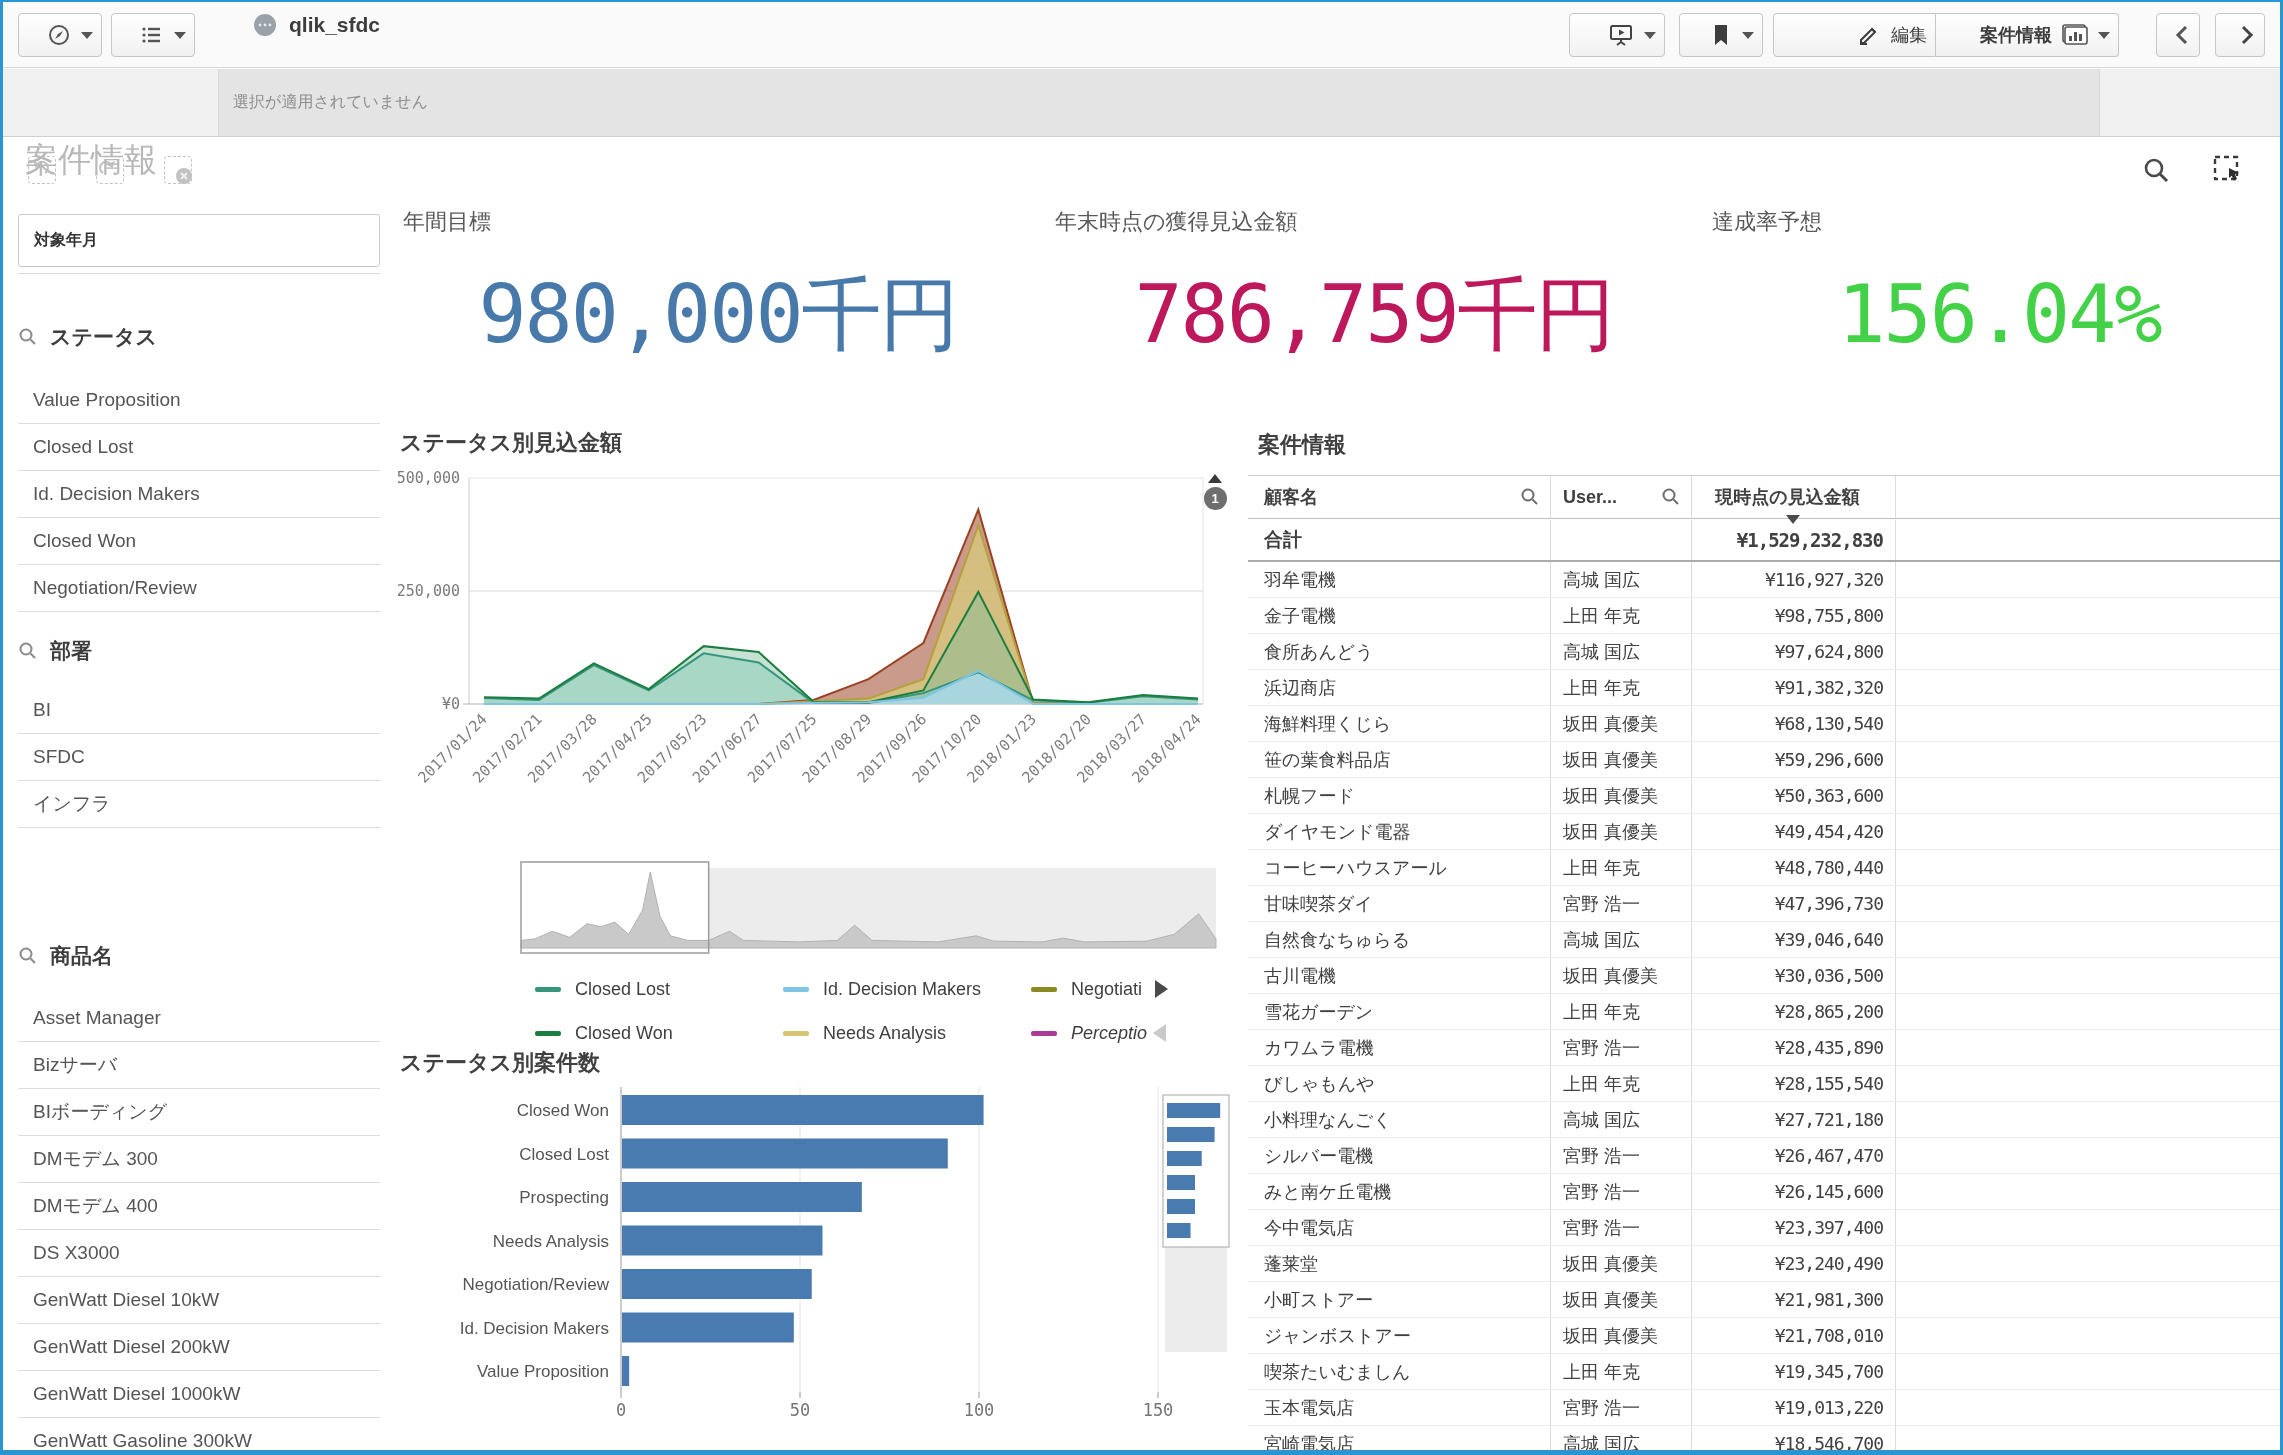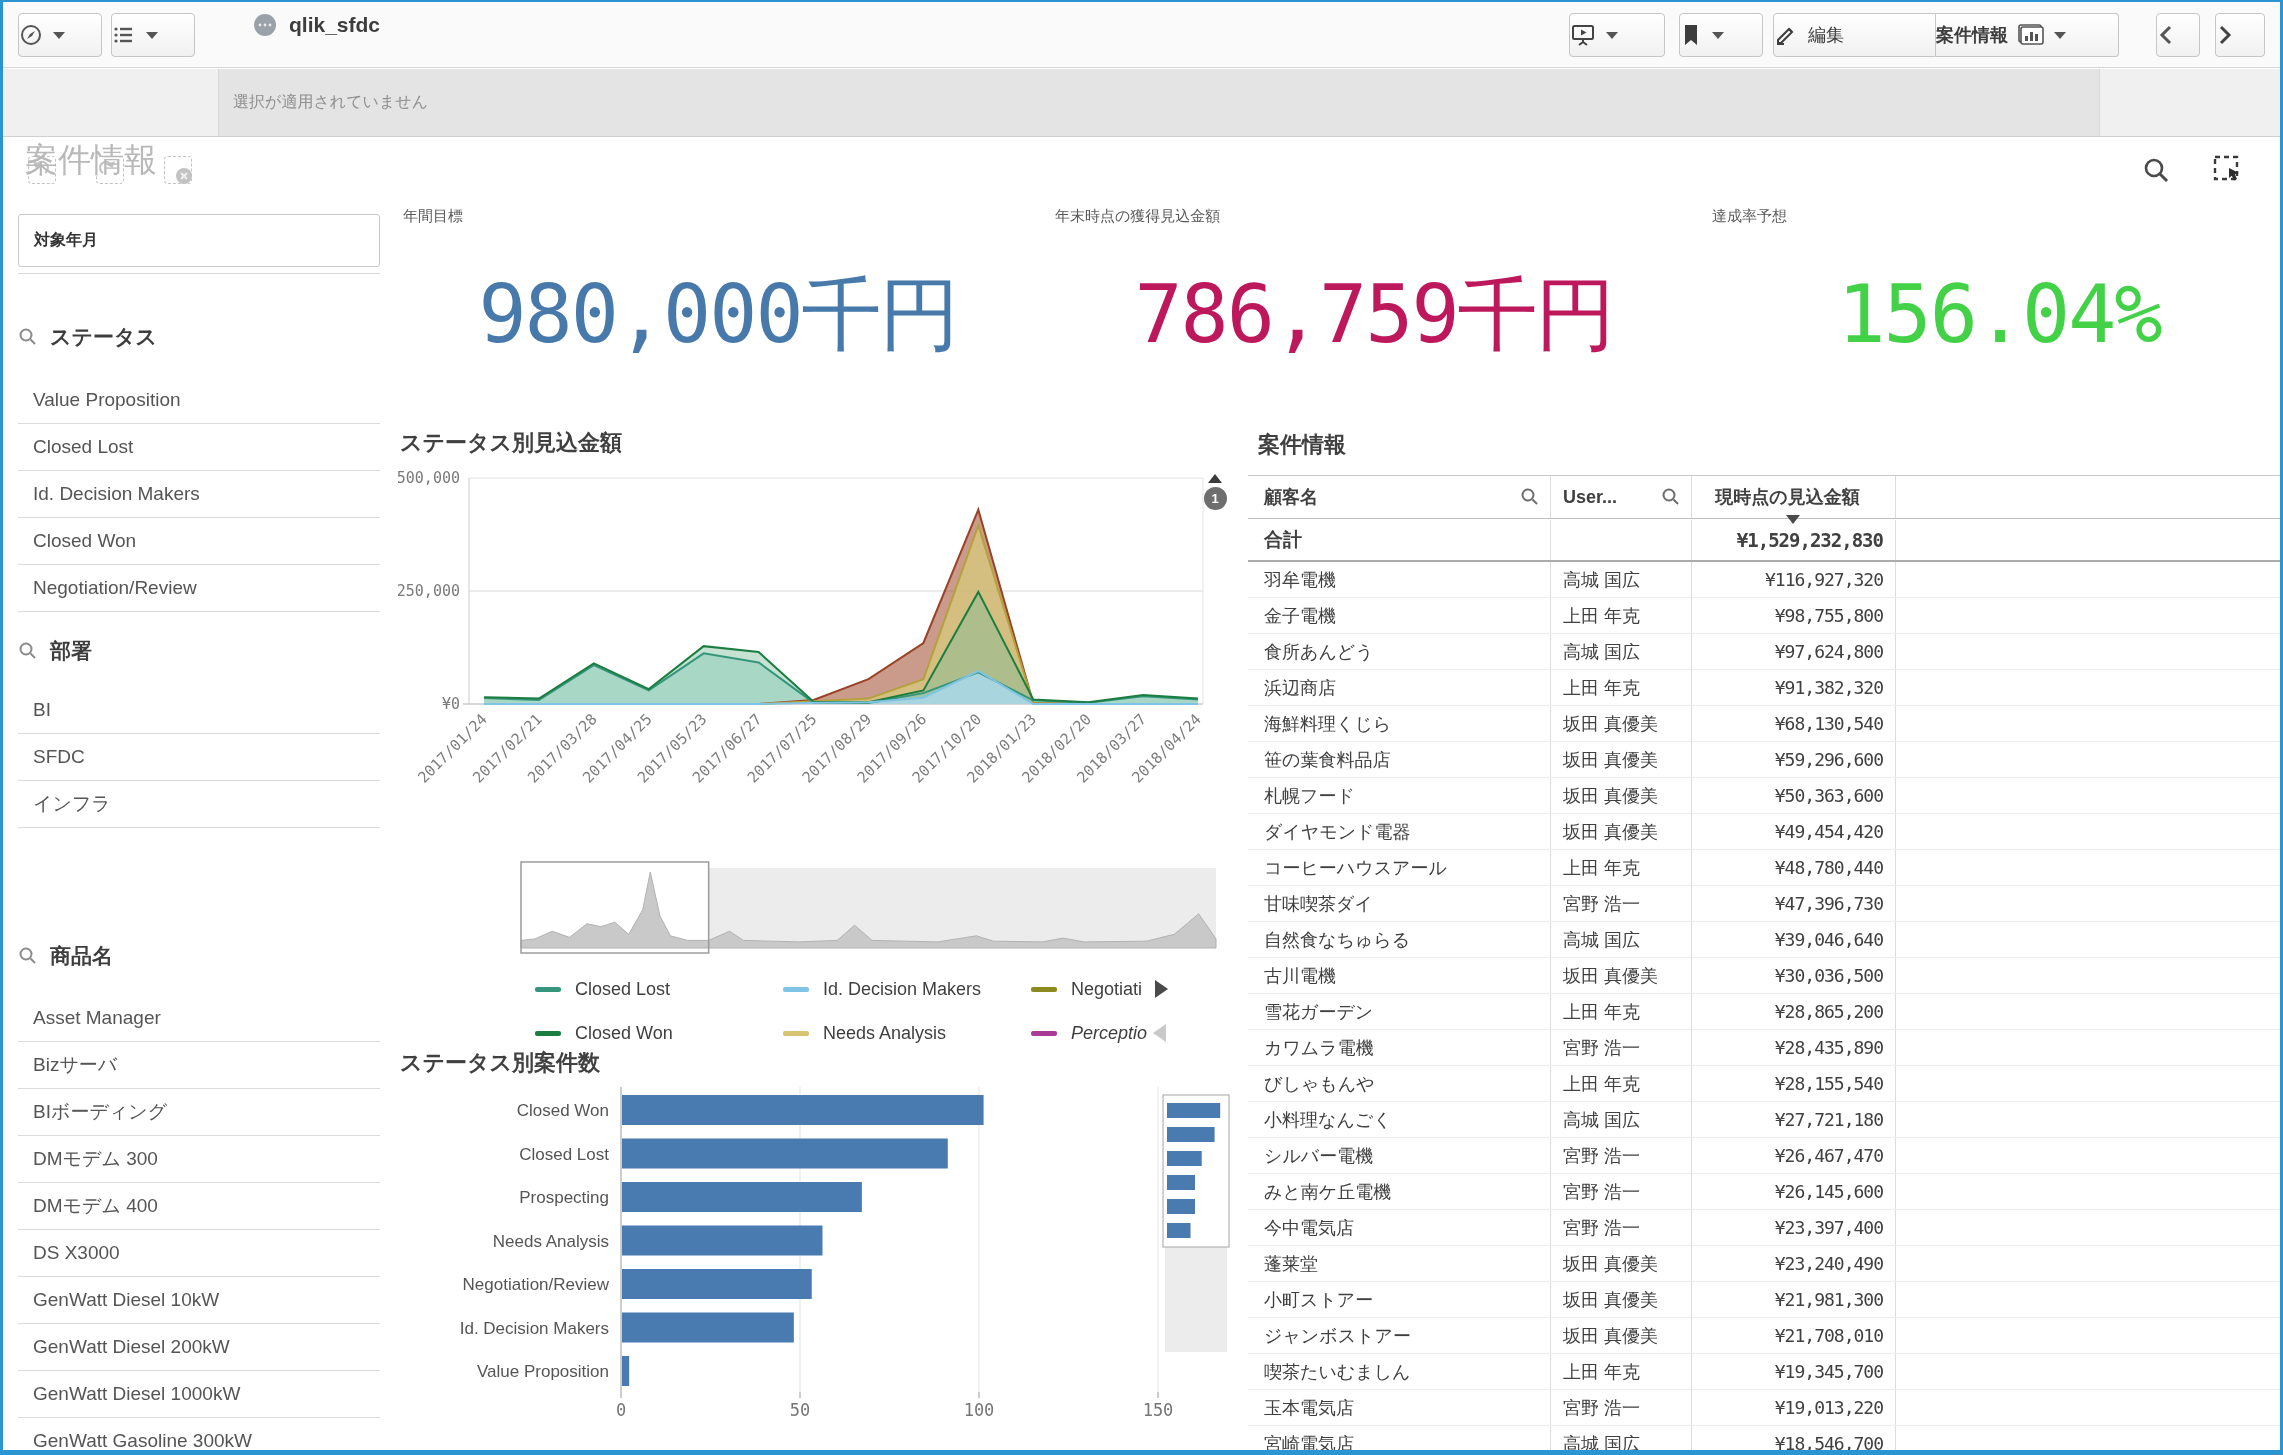--- a/index.html
+++ b/index.html
@@ -4,21 +4,21 @@
 <style>
   * { margin:0; padding:0; box-sizing:border-box; }
   html,body { width:2283px; height:1455px; overflow:hidden; background:#fff; }
   body { font-family:"Liberation Sans", sans-serif; color:#404040; }
   #app { position:absolute; left:0; top:0; width:2283px; height:1455px;
          border:3px solid #2a95d0; border-top-width:2px; border-bottom-width:5px; background:#fff; overflow:hidden; }
 
   
   .toolbar { position:absolute; left:0; top:0; width:100%; height:66px; background:#fafafa; border-bottom:1px solid #d6d6d6; }
   .tbtn { position:absolute; top:11px; height:44px; background:linear-gradient(#ffffff,#f1f1f1);
-          border:1px solid #c6c6c6; border-radius:4px; display:flex; align-items:center; justify-content:flex-start; gap:10px; padding:0 0; cursor:pointer; }
+          border:1px solid #c6c6c6; border-radius:4px; display:flex; align-items:center; justify-content:flex-end; gap:10px; padding:0 8px; cursor:pointer; }
   .caret { width:0; height:0; border-left:6px solid transparent; border-right:6px solid transparent; border-top:7px solid #555; }
   .appinfo { position:absolute; top:11px; height:44px; display:flex; align-items:flex-start; gap:12px; }
   .appname { font-weight:bold; font-size:21px; color:#3d3d3d; }
   .seg { display:flex; }
   .seg .tbtn { position:relative; top:0; border-radius:0; }
   .seg .tbtn:first-child { border-radius:4px 0 0 4px; }
   .seg .tbtn:last-child { border-radius:0 4px 4px 0; border-left:none; }
   .tbtn-label { font-size:18px; color:#3d3d3d; }
   .tbtn-label.bold { font-weight:bold; }
 
@@ -36,21 +36,21 @@
   .filterbox { position:absolute; left:15px; top:212px; width:362px; height:53px; border:1px solid #c9c9c9; border-radius:3px; background:#fff; display:flex; align-items:center; cursor:pointer; }
   .filterbox .lbl { margin-left:15px; font-size:16px; font-weight:bold; color:#333; }
   .filterbox-underline { position:absolute; left:15px; top:271px; width:362px; height:0; border-top:1px solid #d9d9d9; }
   .lsec-head { position:absolute; left:15px; width:362px; height:34px; display:flex; align-items:center; gap:12px; cursor:pointer; }
   .lsec-head .lbl { font-size:21px; font-weight:bold; color:#3d3d3d; }
   .lv-list { position:absolute; left:15px; width:362px; }
   .lv-item { height:47px; line-height:46px; font-size:19px; color:#555; padding-left:15px; border-bottom:1px solid #dcdcdc; cursor:pointer; background:#fff; }
 
   
   .kpi { position:absolute; top:205px; height:180px; }
-  .kpi .kpi-label { font-size:15px; color:#595959; }
+  .kpi .kpi-label { font-size:22px; color:#595959; }
   .kpi .kpi-value { position:absolute; top:50px; left:0; width:100%; height:115px; line-height:115px; text-align:center;
                     font-family:"DejaVu Sans Mono", monospace; font-size:80px; letter-spacing:-2px; white-space:nowrap; }
 
   
   .panel-title { position:absolute; font-size:22px; font-weight:bold; color:#404040; }
   .legend-item { position:absolute; height:28px; display:flex; align-items:center; gap:14px; cursor:pointer; }
   .legend-dash { width:26px; height:5px; border-radius:2px; flex:none; }
   .legend-label { font-size:18px; color:#3f3f3f; white-space:nowrap; overflow:hidden; max-width:160px; }
   .legend-arrow { position:absolute; width:0; height:0; cursor:pointer; }
 

